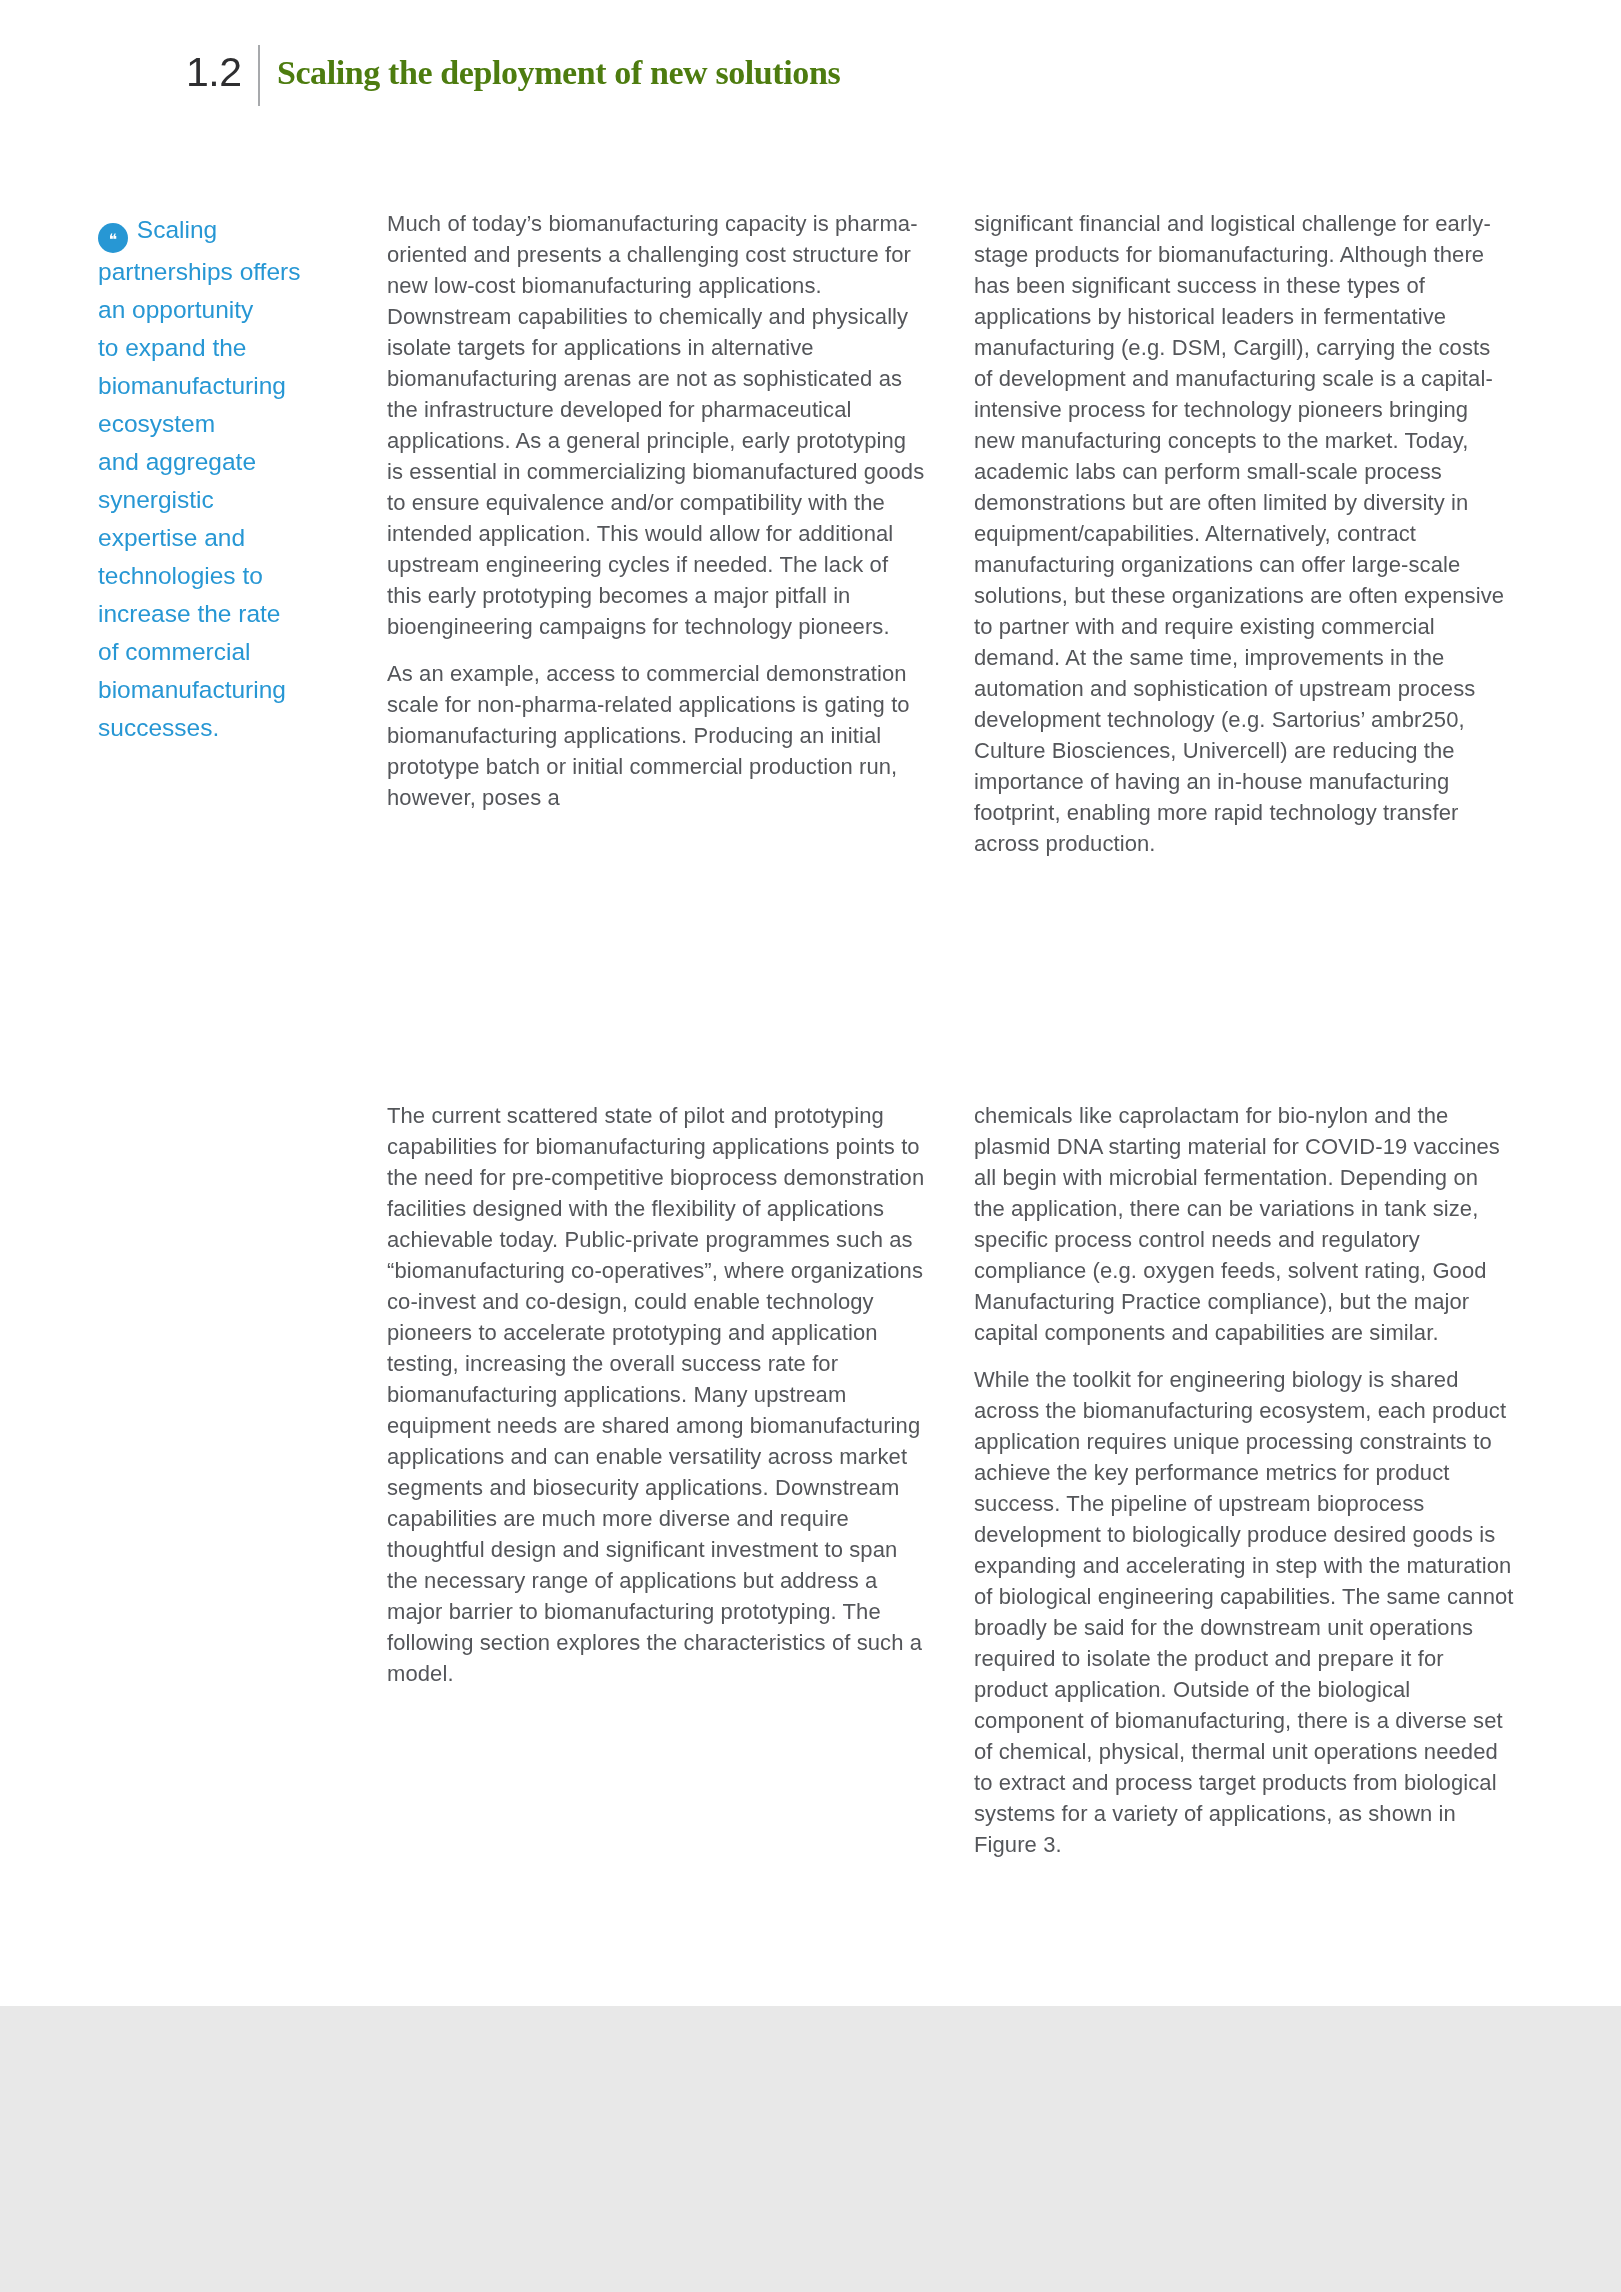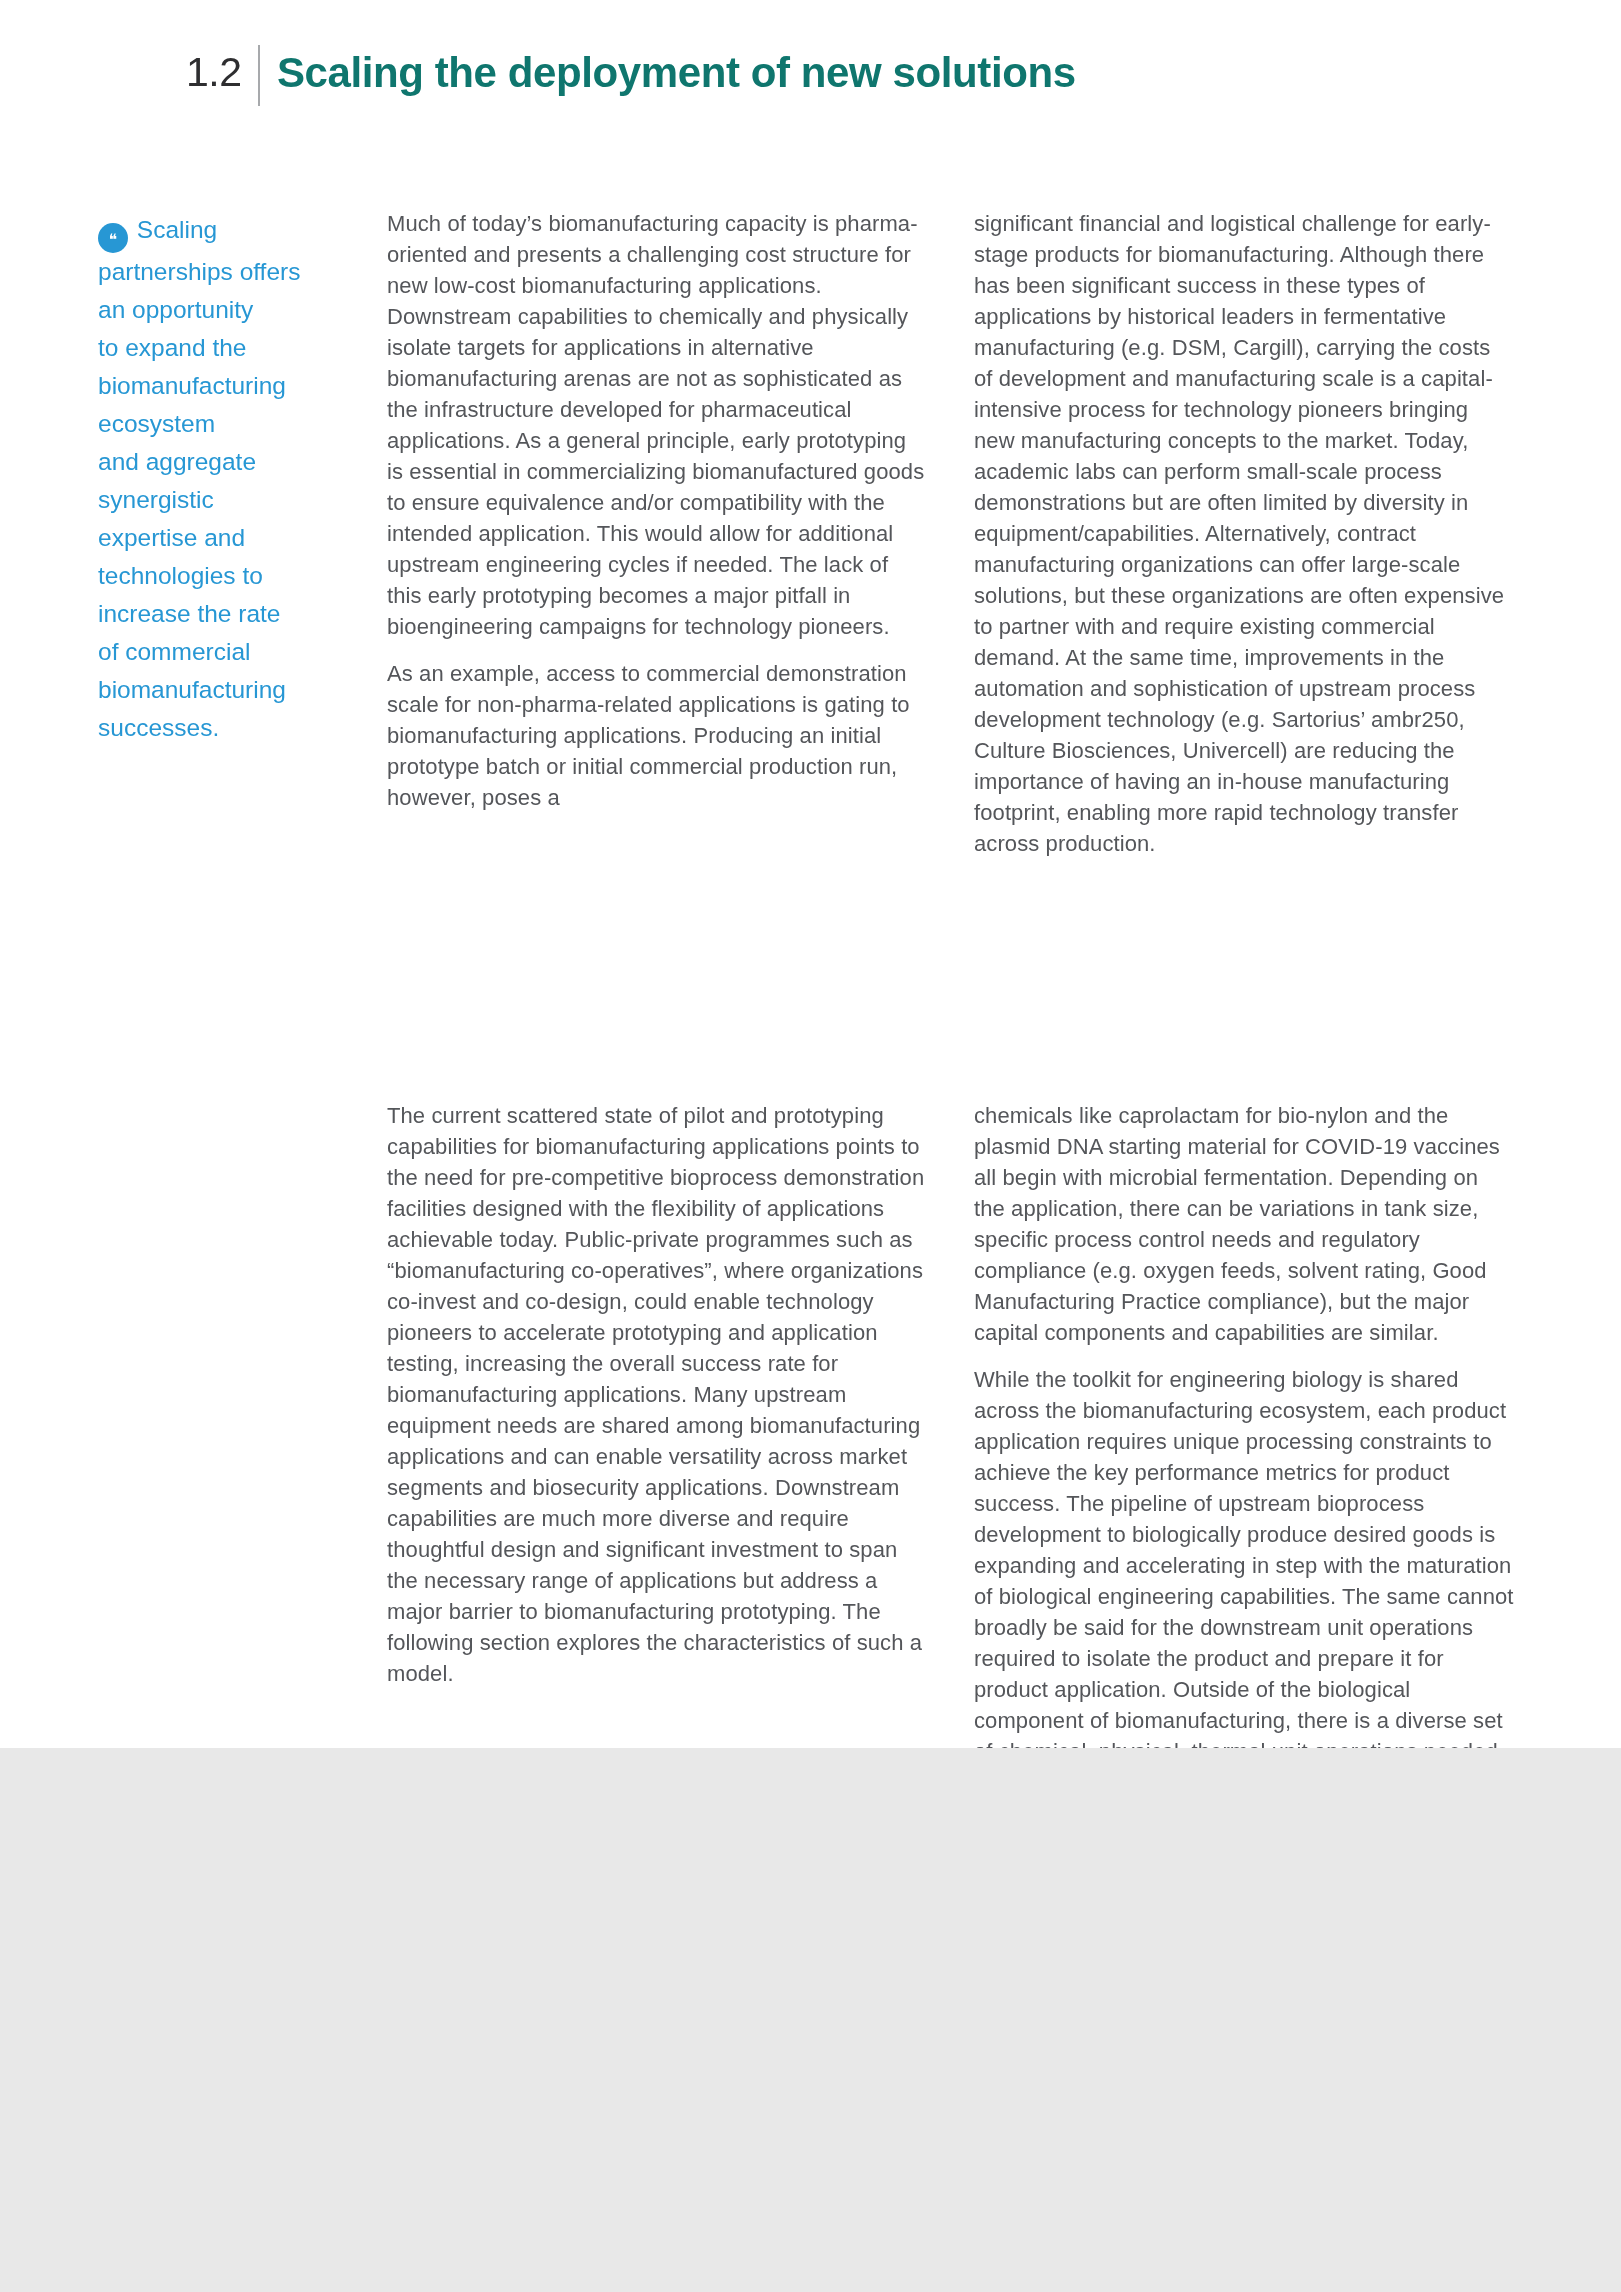--- a/index.html
+++ b/index.html
@@ -1,20 +1,20 @@
 <!DOCTYPE html>
 <html><head>
 <meta charset="utf-8">
 <style>
   * { margin: 0; padding: 0; box-sizing: border-box; }
   html, body { background: #e8e8e8; }
   .page {
     position: relative;
     width: 1621px;
-    height: 1748px;
+    height: 2006px;
     margin: 0 auto;
     background: #ffffff;
     font-family: "Liberation Sans", "DejaVu Sans", sans-serif;
     overflow: hidden;
   }
 
   
   .page-header {
     position: absolute;
     left: 186px;
@@ -29,26 +29,27 @@
     line-height: 59px;
     letter-spacing: -0.5px;
   }
   .header-divider {
     width: 2px;
     height: 61px;
     background: #a7a9ac;
     margin: 2px 16.7px 0 16.7px;
   }
   .page-title {
-    font-size: 42px;
+    font-size: 34px;
     font-weight: bold;
-    color: #0f766e;
+    color: #4d7c0f;
     line-height: 59px;
     letter-spacing: -0.4px;
     white-space: nowrap;
+    font-family: Liberation Serif, serif;
   }
 
   
   .pull-quote {
     position: absolute;
     left: 98px;
     top: 211px;
     width: 263px;
     color: #2797d4;
     font-size: 24.5px;

